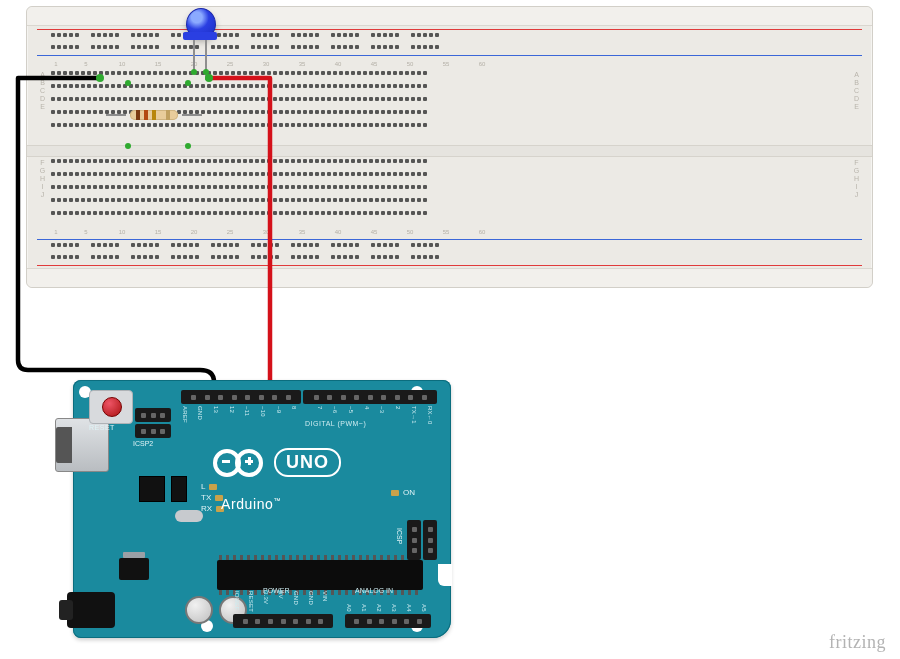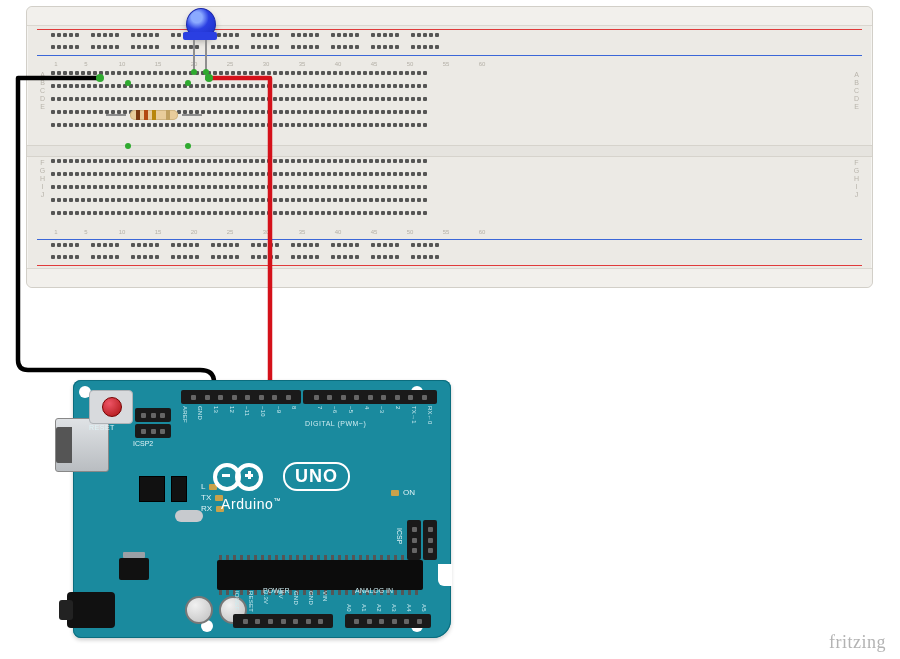--- a/index.html
+++ b/index.html
@@ -60,21 +60,21 @@
   .ichip.square{width:24px;height:24px;background:#111;border:1px solid #000}
   .ichip.rect{width:14px;height:24px;background:#111;border:1px solid #000}
 
   .hdr{position:absolute;height:14px;background:#1a1a1a;border-radius:2px;display:flex;align-items:center;justify-content:space-evenly;padding:0 2px}
   .hdr .pin{width:5px;height:5px;background:#666;border-radius:1px}
   .hdr.v{flex-direction:column;width:14px;height:auto;padding:2px 0}
   .hdr-lab{position:absolute;font-size:6px;color:#cdebf0;letter-spacing:.2px}
   .hdr-lab span{display:inline-block;}
   .hdr-lab.vert span{writing-mode:vertical-rl;text-orientation:mixed;margin:0 .5px}
 
-  .logo-row{position:absolute;left:140px;top:82px;display:flex;align-items:center;gap:10px}
+  .logo-row{position:absolute;left:140px;top:68px;display:flex;align-items:center;gap:1px}
   .logo-rings{width:60px;height:28px;position:relative}
   .logo-rings:before,.logo-rings:after{content:"";position:absolute;top:0;width:28px;height:28px;border:4px solid #fff;border-radius:50%;box-sizing:border-box}
   .logo-rings:before{left:0}
   .logo-rings:after{left:22px}
   .logo-minus{position:absolute;left:9px;top:11px;width:8px;height:3px;background:#fff}
   .logo-plus{position:absolute;left:32px;top:11px;width:8px;height:3px;background:#fff}
   .logo-plus:after{content:"";position:absolute;left:2.5px;top:-2.5px;width:3px;height:8px;background:#fff}
   .uno-badge{padding:2px 10px;border:2px solid #fff;border-radius:14px;color:#fff;font-weight:600;font-size:18px;letter-spacing:1px}
   .ard-name{position:absolute;left:148px;top:116px;color:#fff;font-size:14px;letter-spacing:.6px}
   .ard-name sup{font-size:7px;vertical-align:super}

